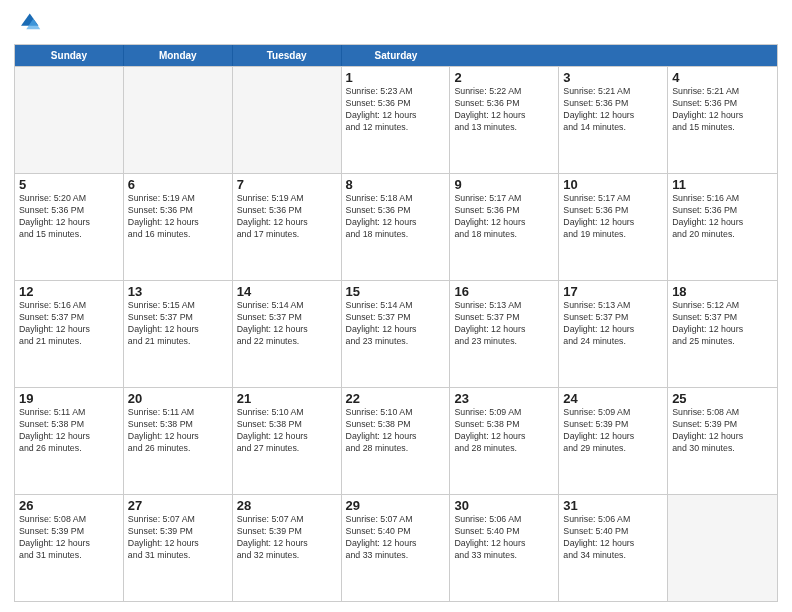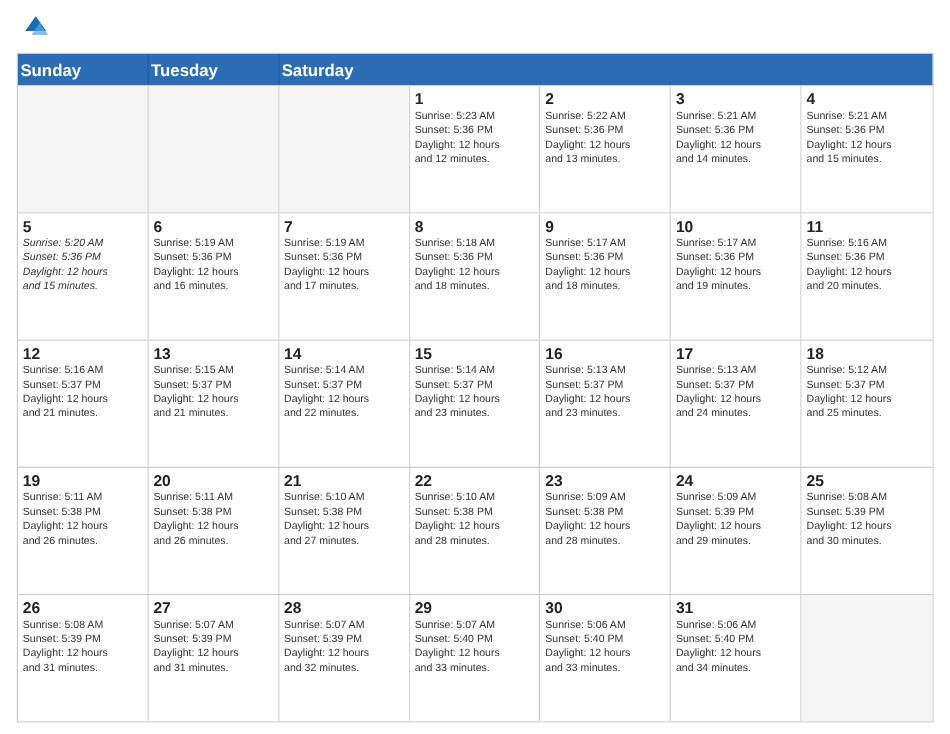--- a/index.html
+++ b/index.html
@@ -66,24 +66,24 @@
       flex-direction: column;
       border: 1px solid #ccc;
     }
     .cal-header-row {
       display: grid;
       grid-template-columns: repeat(7, 1fr);
       background: #2a6db5;
     }
     .cal-header-cell {
       color: #fff;
-      font-size: 14px;
-      font-weight: bold;
-      text-align: left;
-      padding: 5px 2px;
+      font-size: 10px;
+      font-weight: bold;
+      text-align: center;
+      padding: 5px 18px;
       border-right: 1px solid #1a5da5;
     }
     .cal-header-cell:last-child { border-right: none; }
     .cal-body {
       display: flex;
       flex-direction: column;
       flex: 1;
     }
     .cal-row {
       display: grid;
@@ -132,20 +132,21 @@
     </div>
     <div class="title-block">
       <div class="month-title"></div>
       <div class="location"></div>
     </div>
   </div>
 
   <div class="calendar">
     <div class="cal-header-row">
     <div class="cal-header-cell">Sunday</div>
+        <div class="cal-header-cell">Monday</div>
         <div class="cal-header-cell">Tuesday</div>
         <div class="cal-header-cell">Saturday</div>
       </div>
     <div class="cal-body">
     <div class="cal-row">
           <div class="cal-cell empty"></div>
           <div class="cal-cell empty"></div>
           <div class="cal-cell empty"></div>
           <div class="cal-cell">
             <span class="day-num">1</span>
@@ -172,21 +173,21 @@
             <span class="day-num">4</span>
             <div class="cell-text" style="white-space: pre-line;">Sunrise: 5:21 AM
 Sunset: 5:36 PM
 Daylight: 12 hours
 and 15 minutes.</div>
           </div>
         </div>
         <div class="cal-row">
           <div class="cal-cell">
             <span class="day-num">5</span>
-            <div class="cell-text" style="white-space: pre-line; font-style: italic;">Sunrise: 5:20 AM
+            <div class="cell-text" style="white-space: pre-line;">Sunrise: 5:20 AM
 Sunset: 5:36 PM
 Daylight: 12 hours
 and 15 minutes.</div>
           </div>
           <div class="cal-cell">
             <span class="day-num">6</span>
             <div class="cell-text" style="white-space: pre-line;">Sunrise: 5:19 AM
 Sunset: 5:36 PM
 Daylight: 12 hours
 and 16 minutes.</div>

